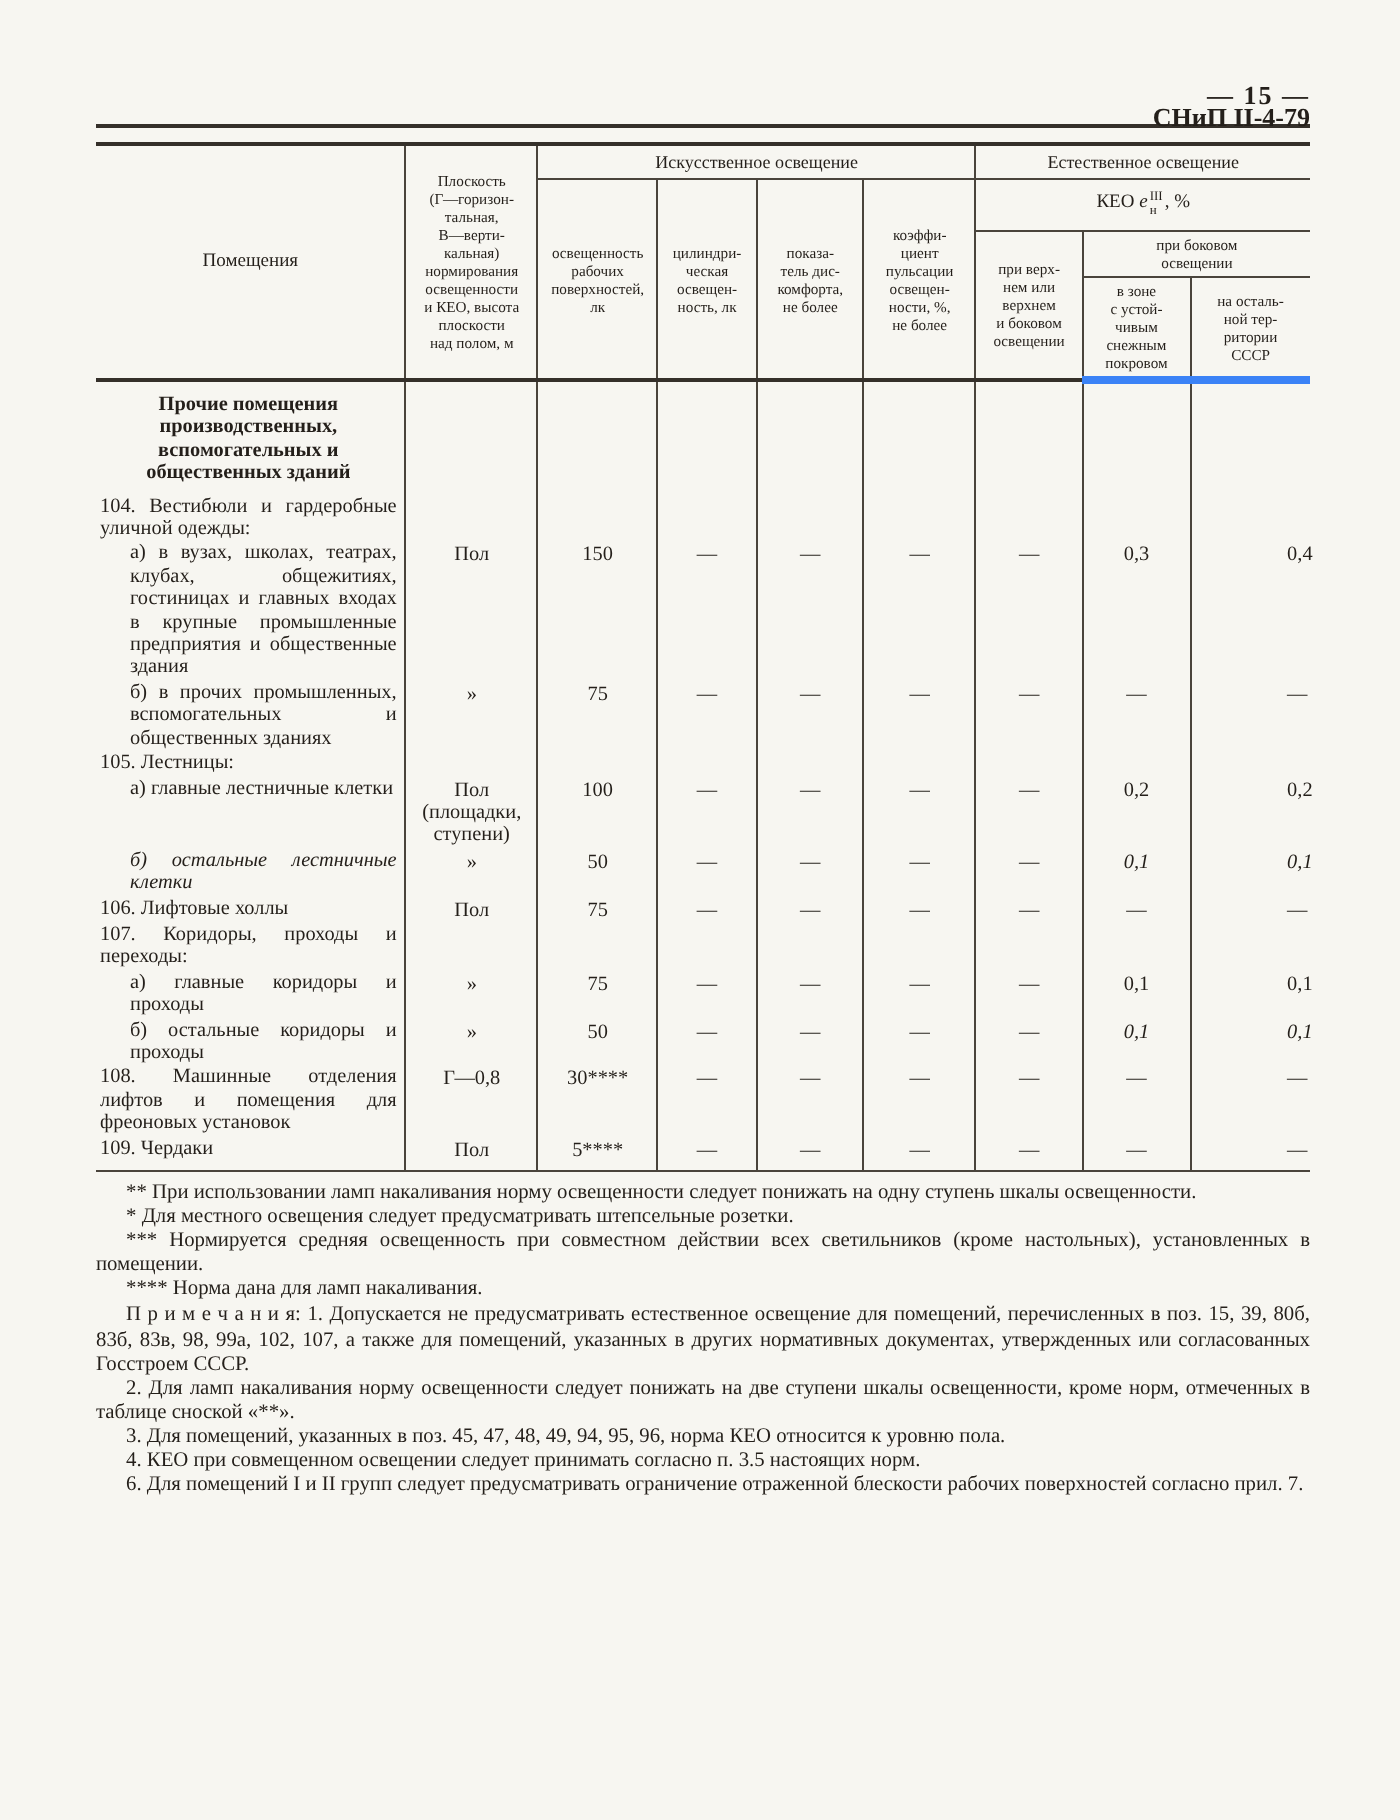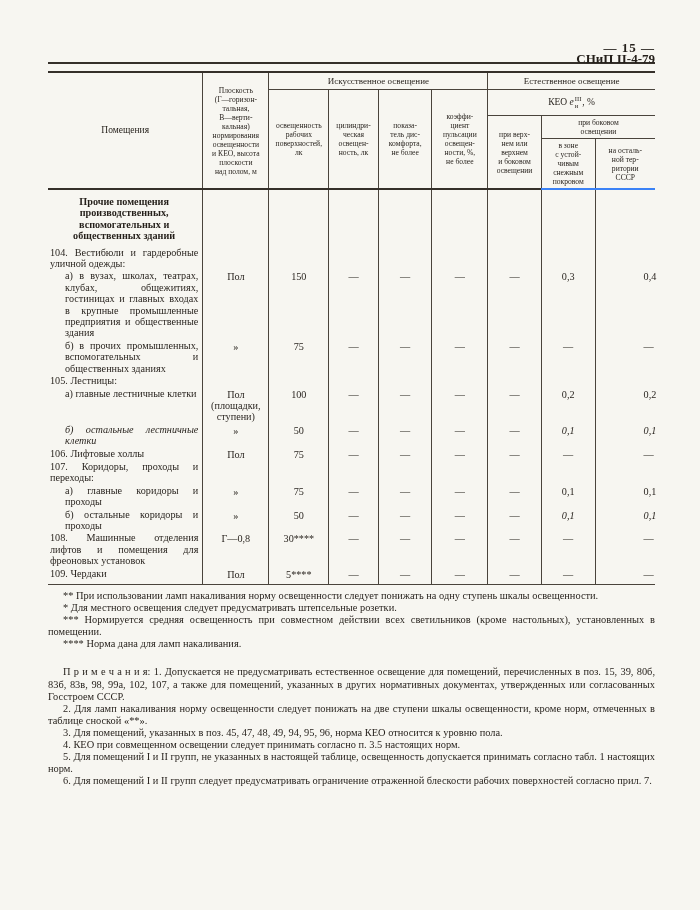--- a/index.html
+++ b/index.html
@@ -28,21 +28,21 @@
     border:1px solid #4a443c;border-top:none;
     font-weight:normal;text-align:center;vertical-align:middle;
     font-size:7.6px;line-height:9px;white-space:pre-line;padding:2px 1px;
   }
   thead th:first-child{border-left:none;}
   thead th:last-child{border-right:none;}
   th.span-h{font-size:9px;line-height:10px;padding:3px 1px;}
   th.rooms-h{font-size:9.5px;}
   th.keo-h{font-size:9.5px;padding:6px 1px;white-space:normal;}
   thead{border-bottom:2px solid #35302a;}
-  tr.hdr-bottom th{border-bottom:2px solid #3b82f6;margin-top:37px;}
+  tr.hdr-bottom th{border-bottom:4px solid #3b82f6;margin-top:37px;}
   .supsub{display:inline-block;vertical-align:-3px;line-height:1;text-align:left;font-size:6.5px;margin-left:1px;margin-right:1px;}
   .supsub .s{display:block;}
 
   tbody td{
     border-left:1px solid #4a443c;border-right:1px solid #4a443c;
     border-top:none;border-bottom:none;
     vertical-align:top;font-size:10.2px;line-height:11.4px;padding:0 2px;
   }
   tbody td:first-child{border-left:none;}
   tbody td:last-child{border-right:none;padding-left:48px;}
@@ -55,21 +55,21 @@
   td.c-cell{text-align:center;padding-top:2px;}
   td.c-cell.ital{font-style:italic;}
   tbody tr:last-child td{padding-bottom:4px;}
 
   
   .fnblock{margin-top:5px;}
   .fnblock p,.notes p{
     margin:0;text-indent:15px;text-align:justify;
     font-size:10.4px;line-height:12.1px;
   }
-  .notes{margin-top:16px;}
+  .notes{margin-top:1px;}
   .notes-label{white-space:pre;}
 </style>
 </head>
 <body>
 
 <div class="sheet">
 
   <div class="pghead">
     <span class="pagenum">— 15 —</span>
     <span class="doccode">СНиП II-4-79</span>
@@ -347,19 +347,18 @@
 
   <div class="notes">
     <p><span class="notes-label">П р и м е ч а н и я: </span>1. Допускается не предусматривать  естественное освещение для помещений, перечисленных в поз. 15, 39, 80б, 83б, 83в, 98, 99а, 102, 107, а также для помещений, указанных в других нормативных документах, утвержденных или согласованных Госстроем СССР.</p>
 
     <p>2. Для ламп накаливания норму освещенности следует понижать на две ступени шкалы освещенности, кроме норм, отмеченных в таблице сноской «**».</p>
 
     <p>3. Для помещений, указанных в поз. 45, 47, 48, 49, 94, 95, 96, норма КЕО относится к уровню пола.</p>
 
     <p>4. КЕО при совмещенном освещении следует принимать  согласно п. 3.5 настоящих норм.</p>
 
-    <p>5. Для помещений I и II групп, не указанных в настоящей таблице, освещенность допускается принимать согласно табл. 1 настоящих норм.</p>
 
     <p>6. Для помещений I и II групп следует предусматривать ограничение отраженной блескости рабочих поверхностей согласно прил. 7.</p>
 
   </div>
 
 </div>
 
 </body></html>

